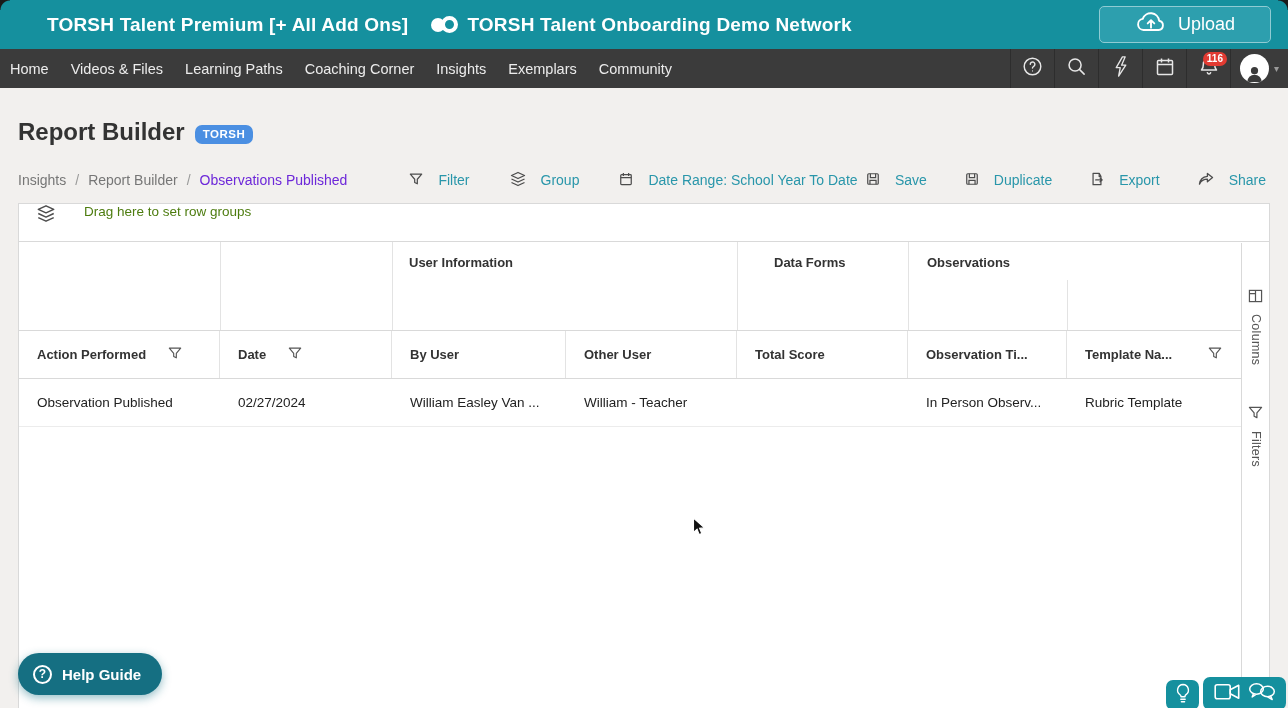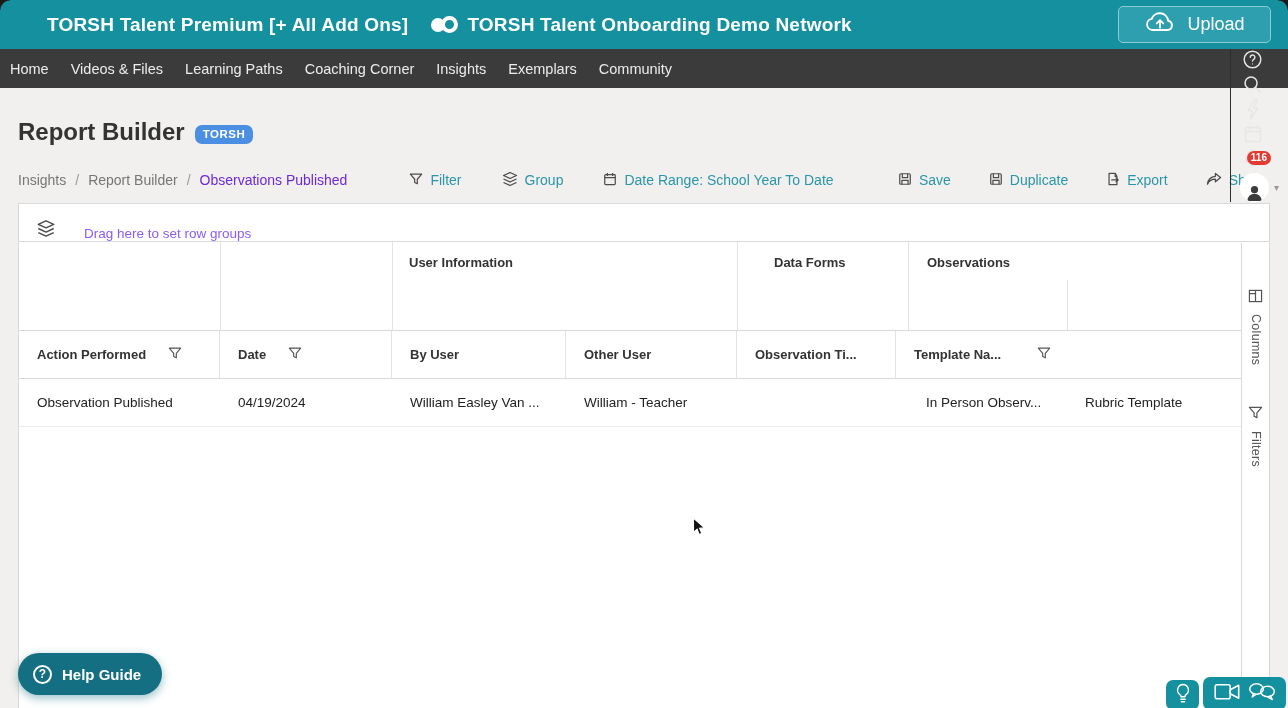--- a/index.html
+++ b/index.html
@@ -9,55 +9,55 @@
     background:#f2f0ee; font-family:"Liberation Sans", sans-serif;
     -webkit-font-smoothing:antialiased;
   }
   
   .topbar { height:49px; background:#15909e; display:flex; align-items:center; color:#fff; position:relative; }
   .product { margin-left:47px; font-size:19px; font-weight:700; letter-spacing:.2px; }
   .logo { position:relative; width:28px; height:20px; margin-left:23px; margin-right:8px; flex:0 0 auto; }
   .logo .disc { position:absolute; left:0; top:3px; width:14px; height:14px; border-radius:50%; background:#fff; }
   .logo .ring { position:absolute; left:10px; top:1px; width:17px; height:17px; border-radius:50%; border:4px solid #fff; background:transparent; }
   .network { font-size:19px; font-weight:700; letter-spacing:.2px; }
-  .upload-btn { position:absolute; right:17px; top:6px; width:153px; height:37px; background:#2d9fae;
+  .upload-btn { position:absolute; right:17px; top:6px; width:172px; height:37px; background:#2d9fae;
     border:1px solid #8fcbd3; border-radius:5px; display:flex; align-items:center; justify-content:center;
     gap:11px; color:#fff; font-size:18px; font-family:inherit; cursor:pointer; }
   
   .navbar { height:39px; background:#3b3b3b; display:flex; align-items:stretch; color:#ececec; }
   .nav-items { display:flex; align-items:center; padding-left:10px; font-size:14.5px; }
   .nav-item { padding:0 11px; cursor:pointer; white-space:nowrap; }
   .nav-item:first-child { padding-left:0; }
-  .nav-icons { margin-left:auto; display:flex; align-items:stretch;flex-direction:column; }
+  .nav-icons { margin-left:auto; display:flex; align-items:stretch; }
   .icon-cell { width:44px; display:flex; align-items:center; justify-content:center; border-left:1px solid #2d2d2d;
     color:#e6e6e6; position:relative; cursor:pointer; }
   .icon-cell.avatar-cell { width:58px; gap:5px; }
   .badge { position:absolute; top:3px; right:3px; background:#e23b32; color:#fff; font-size:10px; font-weight:700;
     border-radius:8px; padding:1px 4px; line-height:12px; }
   .avatar { width:29px; height:29px; border-radius:50%; background:#fff; display:flex; align-items:flex-end; justify-content:center; overflow:hidden; }
   .caret { color:#9a9a9a; font-size:10px; }
   
   .page-header { display:flex; align-items:center; padding:30px 0 0 18px; }
   .page-header h1 { margin:0; font-size:24px; color:#333; font-weight:700; }
   .beta { background:#4b8fe2; color:#fff; font-size:11.5px; font-weight:700; padding:3px 8px 4px;
     border-radius:7px; margin-left:10px; letter-spacing:.5px; margin-top:4px; }
   
   .crumb-row { display:flex; align-items:center; margin:24px 18px 0 18px; font-size:14px; height:20px; }
   .crumbs { display:flex; align-items:center; gap:9px; color:#767676; }
   .crumbs .sep { color:#9a9a9a; }
   .crumb-current { color:#6d28d9; }
   .toolbar-left { display:flex; align-items:center; gap:40px; margin-left:62px; }
   .toolbar-right { margin-left:auto; display:flex; align-items:center; gap:38px; margin-right:4px; }
-  .tool { display:flex; align-items:center; gap:7px; color:#2996aa; cursor:pointer; white-space:nowrap; }
+  .tool { display:flex; align-items:center; gap:15px; color:#2996aa; cursor:pointer; white-space:nowrap; }
   .tool svg { color:#4c4c4c; flex:0 0 auto; }
   
   .grid-panel { position:absolute; left:18px; top:203px; width:1252px; bottom:-2px; background:#fff;
     border:1px solid #d9d9d9; }
-  .dragbar { height:38px; border-bottom:1px solid #d9d9d9; display:flex; align-items:flex-end;
-    padding-left:17px; color:#8b5cf6; font-size:13.5px; }
+  .dragbar { height:38px; border-bottom:1px solid #d9d9d9; display:flex; align-items:flex-start;
+    padding-left:17px; color:#4d7c0f; font-size:13.5px; }
   .dragbar svg { color:#4c4c4c; margin-right:28px; }
   .grid-main { margin-right:28px; }
   .group-row { position:relative; height:89px; border-bottom:1px solid #d9d9d9; }
   .group-label { position:absolute; top:13px; font-size:13px; font-weight:700; color:#333; }
   .gdiv { position:absolute; top:0; bottom:0; width:1px; background:#e3e3e3; }
   .gdiv.partial { top:38px; }
   .head-row { display:flex; height:48px; border-bottom:1px solid #d9d9d9; }
   .hcell { border-right:1px solid #e3e3e3; padding-left:18px; display:flex; align-items:center; gap:22px;
     font-size:13px; font-weight:700; color:#333; overflow:hidden; white-space:nowrap; }
   .hcell:last-child { border-right:none; flex:1; }
@@ -270,34 +270,37 @@
           <span><svg width="14" height="14" viewBox="0 0 16 16" fill="none" stroke="currentColor" stroke-width="1.3" stroke-linejoin="round">
                 <path d="M1.5 2.5h13l-5 5.8v5.2l-3-1.5V8.3z"></path>
               </svg></span>
         </div>
         <div class="hcell c2">
           <span>By User</span>
         </div>
         <div class="hcell c3">
           <span>Other User</span>
         </div>
+        <div class="hcell c4">
+          <span>Total Score</span>
+        </div>
         <div class="hcell c5">
           <span>Observation Ti...</span>
         </div>
         <div class="hcell c6">
           <span>Template Na...</span>
           <span style="margin-left:14px"><svg width="14" height="14" viewBox="0 0 16 16" fill="none" stroke="currentColor" stroke-width="1.3" stroke-linejoin="round">
                 <path d="M1.5 2.5h13l-5 5.8v5.2l-3-1.5V8.3z"></path>
               </svg></span>
         </div>
       </div>
 
       <div class="data-row">
         <div class="dcell c0">Observation Published</div>
-        <div class="dcell c1">04/19/2024</div>
+        <div class="dcell c1">02/27/2024</div>
         <div class="dcell c2">William Easley Van ...</div>
         <div class="dcell c3">William - Teacher</div>
         <div class="dcell c4"></div>
         <div class="dcell c5">In Person Observ...</div>
         <div class="dcell c6">Rubric Template</div>
       </div>
     </div>
 
     <div class="side-strip">
       <div class="side-tab">

